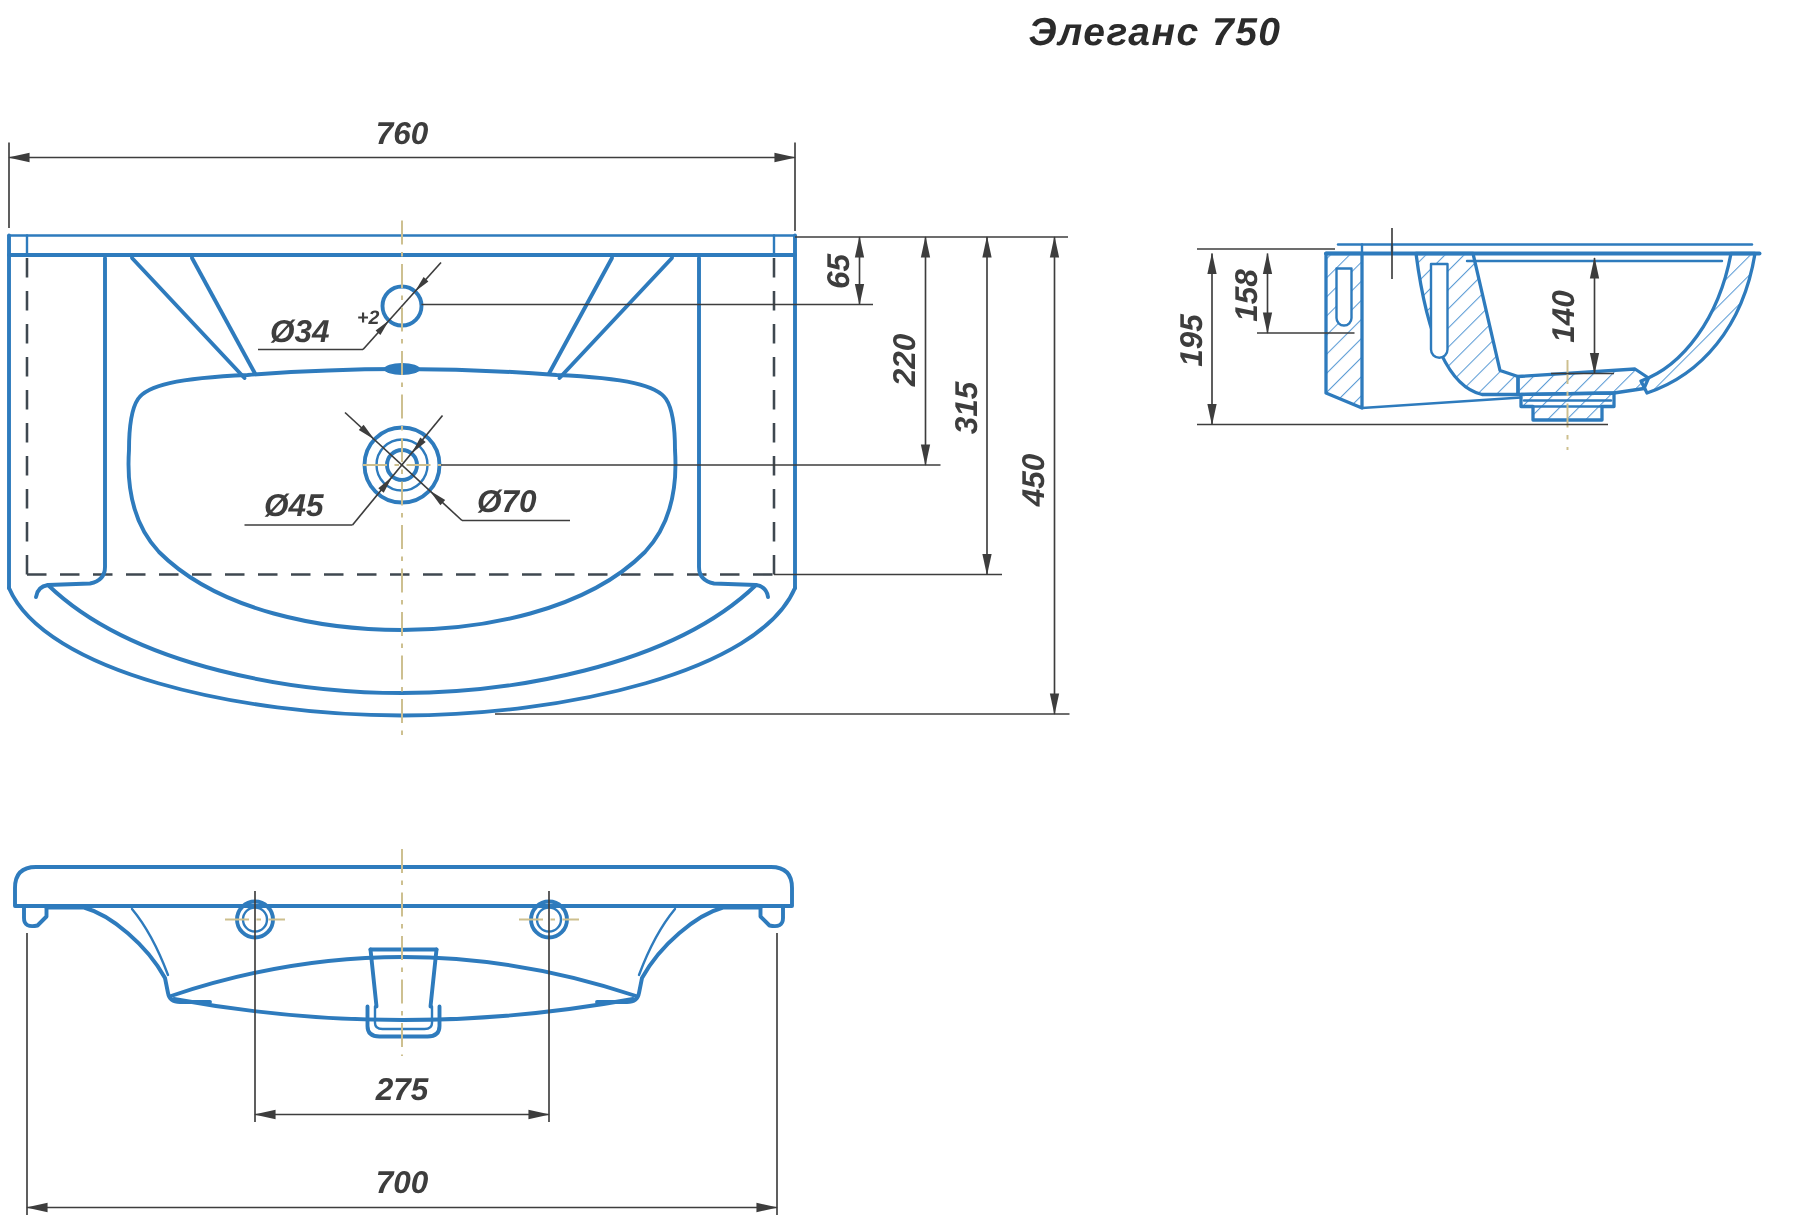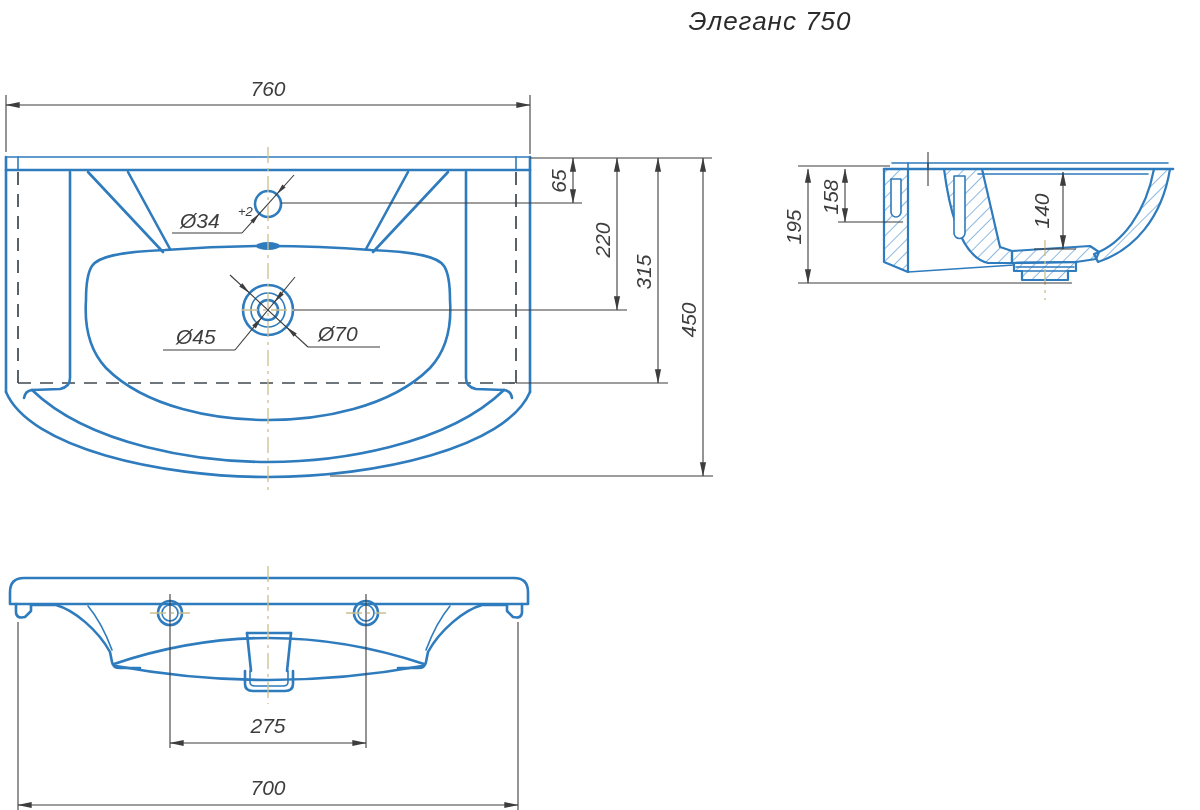--- a/index.html
+++ b/index.html
@@ -1,17 +1,17 @@
 <!DOCTYPE html>
 <html style="--line-blue: #2e7bbd; --line-blue-light: #5b9bd5; --dim-gray: #3d3d3d; --dashed-dark: #3f4850; --centerline-tan: #cdbf8e;"><head>
 <meta charset="utf-8">
 <style>
   html,body{margin:0;padding:0;background:#ffffff;}
   .canvas{position:relative;width:1200px;height:810px;background:#ffffff;overflow:hidden;
-          font-family:"Liberation Sans",sans-serif;}
+          font-family:"Liberation Sans",sans-serif;font-weight:bold;}
   svg{position:absolute;left:0;top:0;}
   
   .tb{stroke:var(--line-blue,#2e7bbd);stroke-width:2.6;fill:none;stroke-linecap:round;stroke-linejoin:round;}
   .mb{stroke:var(--line-blue,#2e7bbd);stroke-width:1.6;fill:none;stroke-linecap:round;stroke-linejoin:round;}
   .fb{fill:var(--line-blue,#2e7bbd);stroke:none;}
   .dim{stroke:var(--dim-gray,#3d3d3d);stroke-width:1.1;fill:none;}
   .dash{stroke:var(--dashed-dark,#3f4850);stroke-width:1.7;fill:none;stroke-dasharray:13 9;}
   .cl{stroke:var(--centerline-tan,#cdbf8e);stroke-width:1.3;fill:none;stroke-dasharray:16 5 3 5;}
   .hatch{fill:url(#hp);stroke:var(--line-blue,#2e7bbd);stroke-width:2.2;stroke-linejoin:round;}
   .white{fill:#ffffff;}

